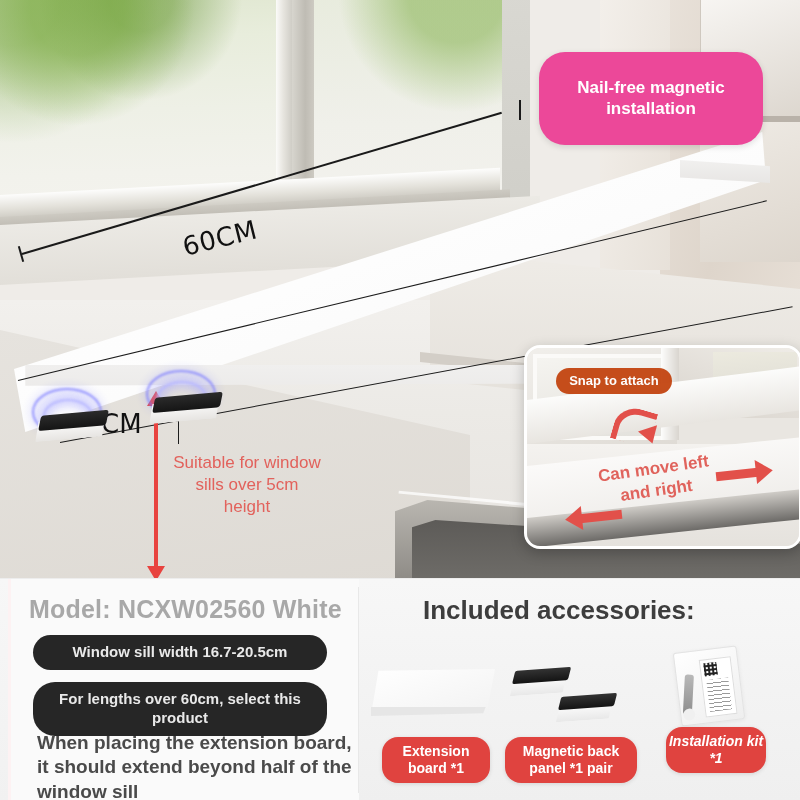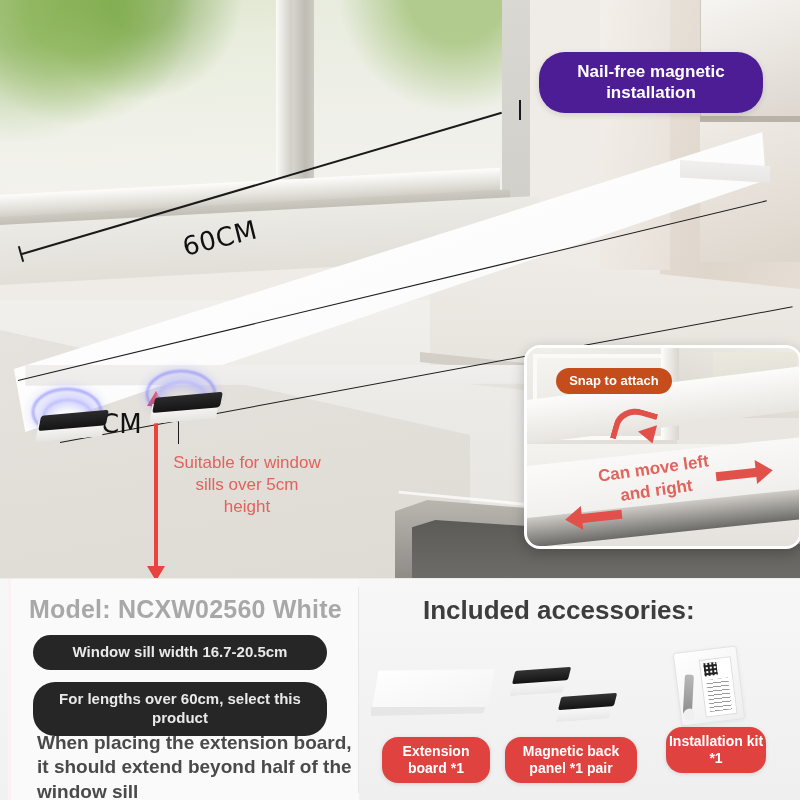--- a/index.html
+++ b/index.html
@@ -121,23 +121,23 @@
       border-left:9px solid transparent;border-right:9px solid transparent;
       border-bottom:15px solid #e8433f;}
   .redarrow:after{content:"";position:absolute;left:-7px;bottom:-13px;
       border-left:9px solid transparent;border-right:9px solid transparent;
       border-top:15px solid #e8433f;}
   .suitable{position:absolute;left:172px;top:452px;width:150px;text-align:center;
       color:#e2625c;font-weight:normal;font-size:17px;line-height:1.28;}
 
   
   .pill-top{position:absolute;left:539px;top:52px;width:212px;
-      background:#4c1d95;color:#fff;border-radius:26px;
+      background:#ec4899;color:#fff;border-radius:26px;
       text-align:center;font-weight:bold;font-size:17px;line-height:1.25;
-      padding:9px 6px;box-shadow:0 2px 6px rgba(0,0,0,.12);}
+      padding:25px 6px;box-shadow:0 2px 6px rgba(0,0,0,.12);}
 
   
   .inset{position:absolute;left:524px;top:345px;width:272px;height:198px;
       border-radius:16px;overflow:hidden;border:3px solid #fff;
       box-shadow:0 4px 14px rgba(0,0,0,.22);background:#e9e6e1;}
   .in-wallL{position:absolute;left:0;top:0;width:150px;height:105px;
       background:linear-gradient(160deg,#f1efeb,#dedad4);}
   .in-glass{position:absolute;left:6px;top:6px;width:128px;height:78px;
       background:linear-gradient(170deg,#f5f4f0,#e3e1dc);border:4px solid #fbfaf8;}
   .in-wallR{position:absolute;left:150px;top:0;width:122px;height:70px;
@@ -226,21 +226,21 @@
   .acc{position:absolute;width:130px;}
   .acc1{left:12px;top:72px;}
   .acc2{left:146px;top:72px;}
   .acc3{left:292px;top:62px;}
   .accimg{position:relative;height:82px;}
   .redpill{position:relative;margin:4px auto 0;background:#e0433f;color:#fff;
       border-radius:16px;text-align:center;font-weight:bold;font-size:14px;
       line-height:1.2;padding:6px 2px;box-shadow:0 1px 4px rgba(0,0,0,.12);}
   .rp1{width:104px;}
   .rp2{width:128px;}
-  .rp3{width:96px;}
+  .rp3{width:96px;font-style:italic;}
 
   .prod-board{position:absolute;left:0;top:18px;width:124px;height:46px;
       background:linear-gradient(160deg,#ffffff,#f2f2f2);
       clip-path:polygon(6% 4%,100% 0,94% 86%,0 100%);
       box-shadow:0 2px 5px rgba(0,0,0,.07);}
   .prod-board-e{position:absolute;left:0;top:56px;width:122px;height:9px;
       background:#e6e6e6;clip-path:polygon(0 0,94% 0,92% 70%,0 100%);}
 
   .mini{position:absolute;width:64px;height:24px;}
   .mini .mb{position:absolute;left:0;top:7px;width:58px;height:18px;

